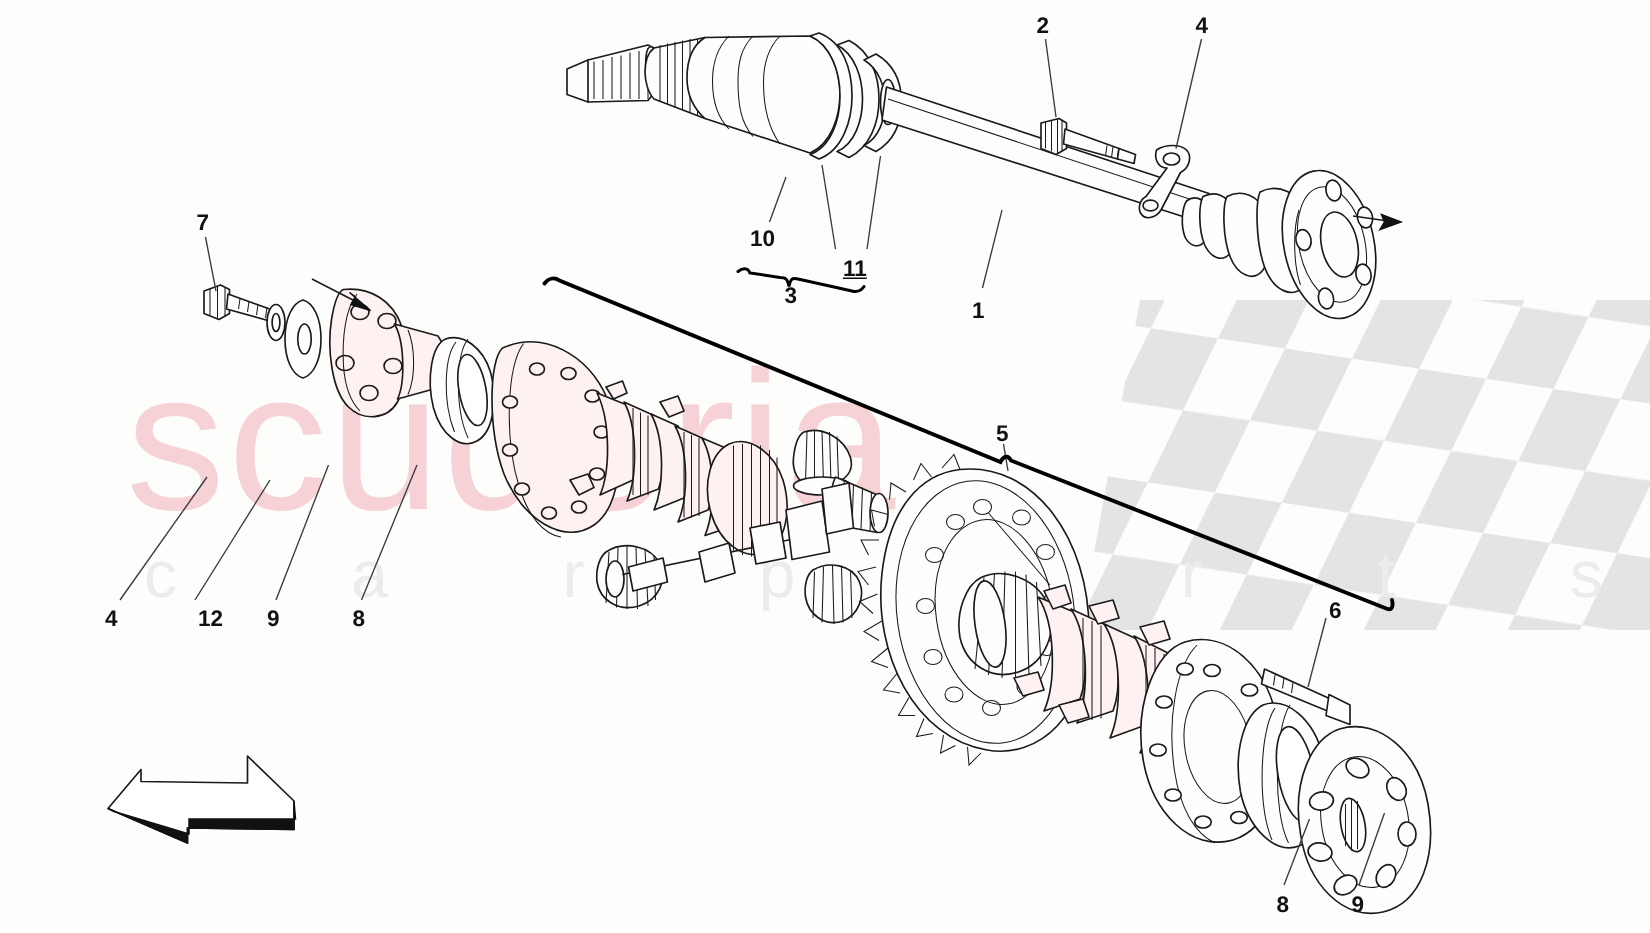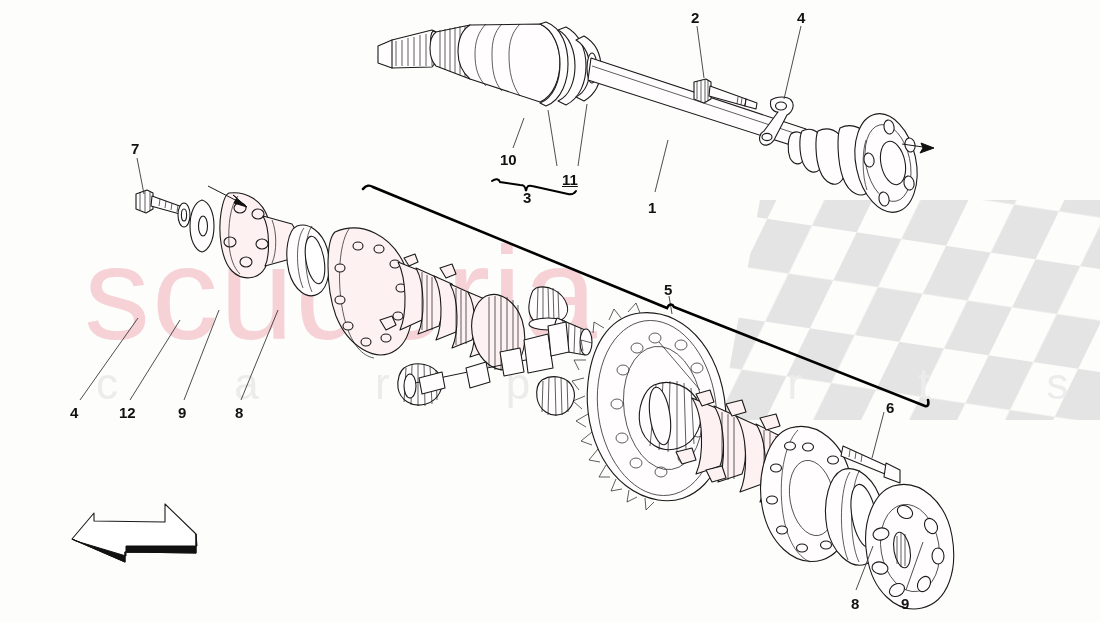--- a/index.html
+++ b/index.html
@@ -555,20 +555,20 @@
 
   <div class="lbl" style="left:648px;top:200px;">1</div>
   <div class="lbl" style="left:691px;top:10px;">2</div>
   <div class="lbl" style="left:523px;top:190px;">3</div>
   <div class="lbl" style="left:797px;top:10px;">4</div>
   <div class="lbl" style="left:664px;top:282px;">5</div>
   <div class="lbl" style="left:886px;top:400px;">6</div>
   <div class="lbl" style="left:131px;top:141px;">7</div>
   <div class="lbl" style="left:235px;top:405px;">8</div>
   <div class="lbl" style="left:178px;top:405px;">9</div>
-  <div class="lbl" style="left:119px;top:405px;">12</div>
+  <div class="lbl" style="left:132px;top:405px;">12</div>
   <div class="lbl" style="left:70px;top:405px;">4</div>
   <div class="lbl" style="left:500px;top:152px;">10</div>
   <div class="lbl" style="left:562px;top:172px;text-decoration:underline;">11</div>
   <div class="lbl" style="left:851px;top:596px;">8</div>
   <div class="lbl" style="left:901px;top:596px;">9</div>
 
 </div>
 
 </body></html>

